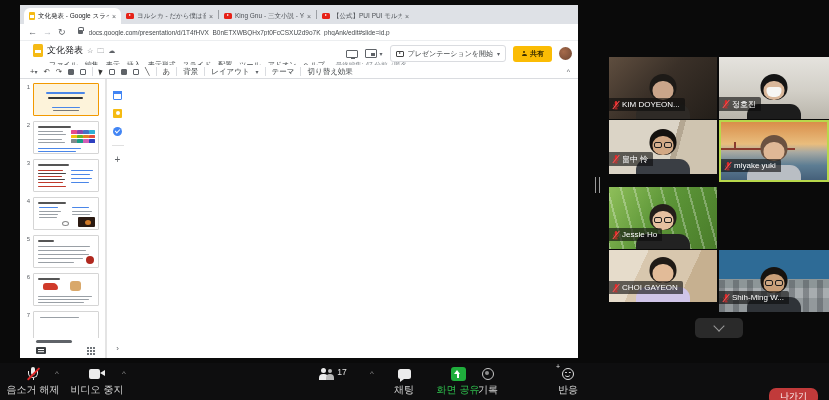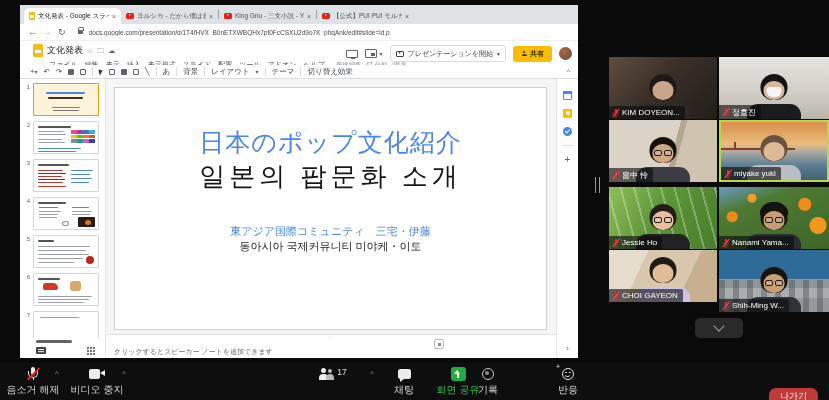--- a/index.html
+++ b/index.html
@@ -102,21 +102,21 @@
   .sp-plus{font-size:10px;color:#5f6368;line-height:1;}
   .sp-hide{margin-top:auto;padding-bottom:5px;font-size:8px;color:#5f6368;}
 
   
   .drag-handle{position:absolute;left:595px;top:177px;width:5px;height:16px;border-left:1.5px solid #9a9a9a;border-right:1.5px solid #9a9a9a;}
   .videos{position:absolute;left:609px;top:57px;width:220px;height:256px;}
   .tile{position:absolute;overflow:hidden;background:#222;}
   .tile.active-speaker{border:2px solid #b8d84b;}
   .t1{left:0;top:0;width:108px;height:62px;background:linear-gradient(135deg,#5f4e3f 0%,#3a3028 45%,#231e19 100%);}
   .t2{left:110px;top:0;width:110px;height:62px;background:linear-gradient(180deg,#e5e3de 0%,#d2cfc7 55%,#b9b5ab 100%);}
-  .t3{left:0;top:63px;width:108px;height:62px;background:linear-gradient(105deg,#dbd4c6 0% 58%,#b4a792 58% 63%,#cfc4b0 63% 100%);}
+  .t3{left:0;top:63px;width:108px;height:54px;background:linear-gradient(105deg,#dbd4c6 0% 58%,#b4a792 58% 63%,#cfc4b0 63% 100%);}
   .t4{left:110px;top:63px;width:110px;height:62px;background:linear-gradient(180deg,#d98e4a 0%,#e9bd7d 38%,#a8a9a2 52%,#5d7d93 75%,#45607a 100%);}
   .t5{left:0;top:130px;width:108px;height:62px;background:linear-gradient(120deg,#8fbf5a 0%,#5d9638 45%,#497c2a 100%);}
   .t5::before{content:"";position:absolute;inset:0;background:repeating-linear-gradient(75deg,rgba(255,255,255,.28) 0 2px,transparent 2px 13px);}
   .t6{left:110px;top:130px;width:110px;height:62px;background:
       radial-gradient(circle at 78% 28%,#f08c1e 0 6px,transparent 7px),
       radial-gradient(circle at 90% 62%,#f3981f 0 8px,transparent 9px),
       radial-gradient(circle at 12% 48%,#ef8b1a 0 5px,transparent 6px),
       radial-gradient(circle at 30% 18%,#f09a2b 0 4px,transparent 5px),
       linear-gradient(160deg,#6a9bc4 0%,#4d7a33 28%,#3f6628 100%);}
   .t7{left:0;top:193px;width:108px;height:52px;background:linear-gradient(115deg,#e6dccb 0% 30%,#d8c7ae 30% 70%,#c6b090 70% 100%);}
@@ -129,21 +129,21 @@
   .person .face{position:absolute;top:8px;left:50%;transform:translateX(-50%);width:21px;height:19px;border-radius:48%;background:var(--skin);}
   .person .torso{position:absolute;bottom:-4px;left:50%;transform:translateX(-50%);width:54px;height:19px;border-radius:11px 11px 0 0;background:var(--shirt);}
   .glasses{position:absolute;top:14px;left:50%;transform:translateX(-50%);display:flex;gap:2px;}
   .glasses i{width:8px;height:6px;border:1px solid #1c1c1c;border-radius:2px;background:rgba(255,255,255,.1);}
   .mask{position:absolute;top:14px;left:50%;transform:translateX(-50%);width:15px;height:10px;background:#f6f6f4;border-radius:3px 3px 6px 6px;}
   .headband{position:absolute;top:-1px;left:50%;transform:translateX(-50%);width:29px;height:13px;border:3px solid #121212;border-bottom:none;border-radius:14px 14px 0 0;}
   .bridge{position:absolute;left:0;top:45%;width:70%;height:2px;background:#8a3b2e;}
   .bridge i{position:absolute;top:-6px;width:2px;height:8px;background:#8a3b2e;}
   .bridge i.tw1{left:18%;}.bridge i.tw2{left:58%;}
 
-  .nametag{position:absolute;left:0;bottom:0;display:flex;align-items:center;gap:2px;background:rgba(12,12,12,.62);padding:1.5px 5px 1.5px 3px;border-radius:0 2px 0 0;max-width:95%;}
+  .nametag{position:absolute;left:0;bottom:8px;display:flex;align-items:center;gap:2px;background:rgba(12,12,12,.62);padding:1.5px 5px 1.5px 3px;border-radius:0 2px 0 0;max-width:95%;}
   .nametag .nm{font-size:8px;color:#fff;white-space:nowrap;overflow:hidden;}
   .mutedmic{flex:none;}
 
   .more-btn{position:absolute;left:695px;top:318px;width:48px;height:20px;background:#2a2a2a;border-radius:5px;}
   .more-btn::after{content:"";position:absolute;left:50%;top:6px;width:7px;height:7px;border-right:1.6px solid #9a9a9a;border-bottom:1.6px solid #9a9a9a;transform:translateX(-50%) rotate(45deg);margin-top:-2px;}
 
   
   .zbar{position:absolute;left:0;right:0;top:363px;height:37px;background:#0e0e0f;}
   .ctl{position:absolute;top:3px;width:70px;transform:translateX(-50%);display:flex;flex-direction:column;align-items:center;}
   .ctl .icz{height:16px;display:flex;align-items:center;justify-content:center;position:relative;}
@@ -385,37 +385,20 @@
             </div>
           </div>
         </div>
         <div class="strip-scroll"></div>
         <div class="strip-foot">
           <span class="film"></span>
           <span class="grd"></span>
         </div>
       </div>
 
-      <div class="centercol">
-        <div class="canvas">
-          <div class="slide">
-            <div class="t-ja">日本のポップ文化紹介</div>
-            <div class="t-ko">일본의  팝문화  소개</div>
-            <div class="credit">
-              <div class="c-ja">東アジア国際コミュニティ　三宅・伊藤</div>
-              <div class="c-ko">동아시아  국제커뮤니티  미야케・이토</div>
-            </div>
-          </div>
-        </div>
-        <div class="notes">
-          <span class="grip">⋯</span>
-          <span class="ph">クリックするとスピーカー ノートを追加できます</span>
-          <span class="notes-btn"></span>
-        </div>
-      </div>
 
       <div class="sidepanel">
         <span class="cal"></span>
         <span class="keep"></span>
         <span class="tsk"></span>
         <span class="sp-div"></span>
         <span class="sp-plus">+</span>
         <span class="sp-hide">›</span>
       </div>
     </div>
@@ -521,42 +504,20 @@
             <rect x="3.5" y="1" width="3" height="5.5" rx="1.5" fill="#e02828"></rect>
             <path d="M2 5.5a3 3.2 0 0 0 6 0" stroke="#e02828" stroke-width="1" fill="none"></path>
             <line x1="5" y1="9" x2="5" y2="10.5" stroke="#e02828"></line>
             <line x1="3" y1="10.8" x2="7" y2="10.8" stroke="#e02828"></line>
             <line x1="1" y1="11" x2="9.2" y2="1" stroke="#ff4f4f" stroke-width="1.3"></line>
           </svg>
         <span class="nm">Jessie Ho</span>
       </div>
     </div>
 
-    <div class="tile t6" style="--skin:#c89c72;--hair:#15120f;--shirt:#2a2e33;">
-      <div class="person">
-          <div class="hair"></div>
-          <div class="headband"></div>
-          <div class="face"></div>
-          <div class="glasses">
-            <i></i>
-            <i></i>
-          </div>
-          <div class="torso"></div>
-        </div>
-      <div class="nametag">
-        <svg class="mutedmic" width="8" height="10" viewBox="0 0 10 12">
-            <rect x="3.5" y="1" width="3" height="5.5" rx="1.5" fill="#e02828"></rect>
-            <path d="M2 5.5a3 3.2 0 0 0 6 0" stroke="#e02828" stroke-width="1" fill="none"></path>
-            <line x1="5" y1="9" x2="5" y2="10.5" stroke="#e02828"></line>
-            <line x1="3" y1="10.8" x2="7" y2="10.8" stroke="#e02828"></line>
-            <line x1="1" y1="11" x2="9.2" y2="1" stroke="#ff4f4f" stroke-width="1.3"></line>
-          </svg>
-        <span class="nm">Nanami Yama...</span>
-      </div>
-    </div>
 
     <div class="tile t7" style="--skin:#e2bb98;--hair:#1f1a16;--shirt:#cfc4e8;">
       <div class="person">
           <div class="hair"></div>
           <div class="face"></div>
           <div class="torso"></div>
         </div>
       <div class="nametag">
         <svg class="mutedmic" width="8" height="10" viewBox="0 0 10 12">
             <rect x="3.5" y="1" width="3" height="5.5" rx="1.5" fill="#e02828"></rect>

